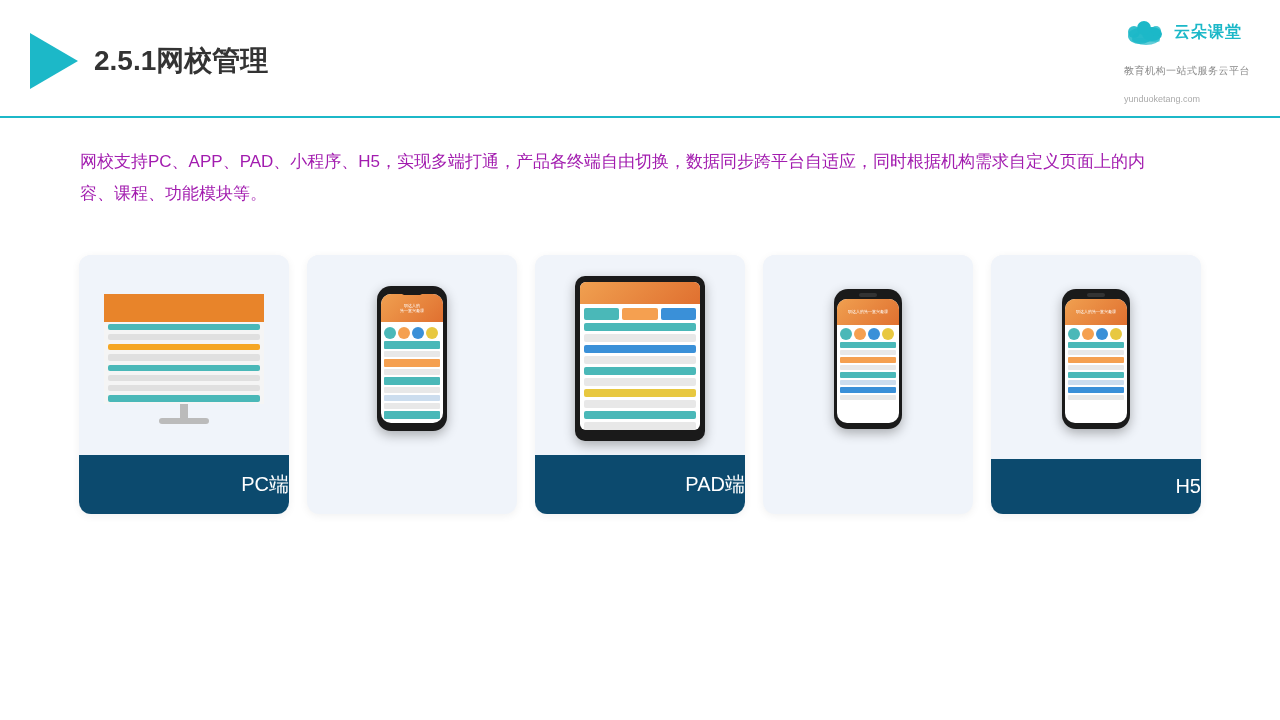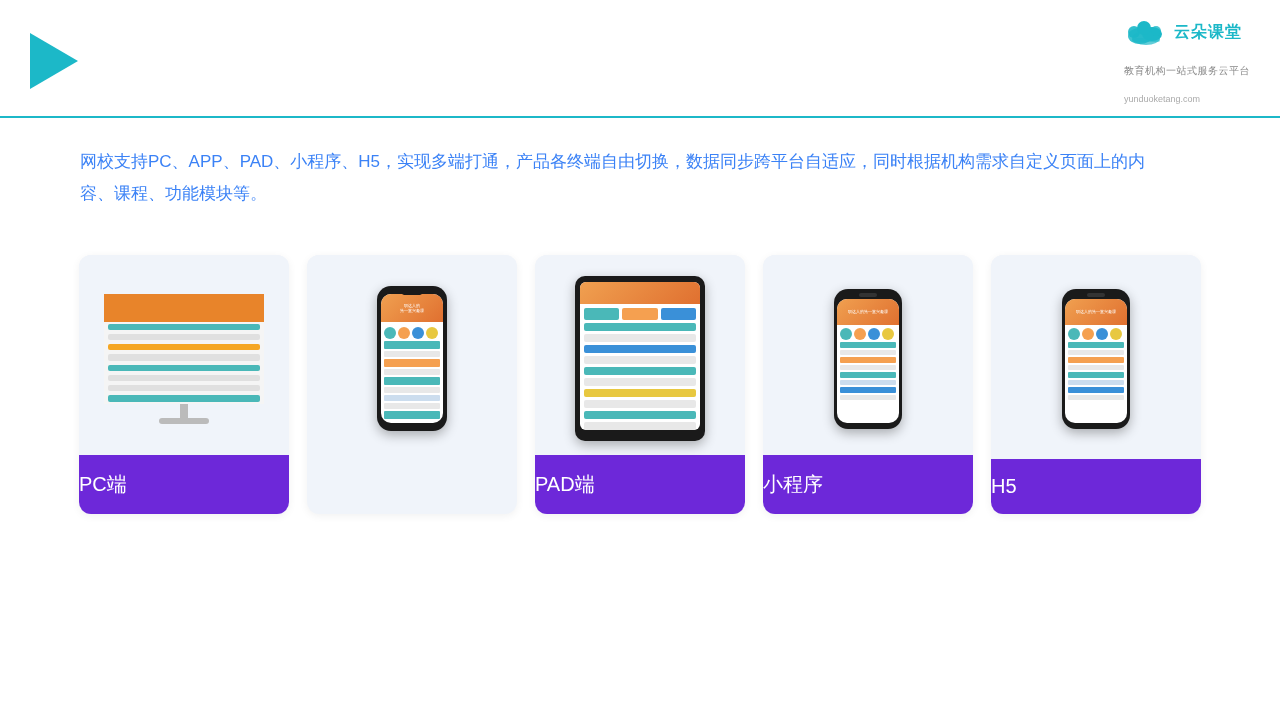--- a/index.html
+++ b/index.html
@@ -64,21 +64,21 @@
     .logo-url {
       font-size: 9px;
       color: #aaa;
       margin-top: 16px;
     }
 
     
     .description {
       padding: 28px 102px 10px 80px;
       font-size: 17px;
-      color: #3b82f6;
+      color: #a21caf;
       line-height: 1.9;
     }
 
     
     .cards-container {
       display: flex;
       gap: 18px;
       padding: 24px 60px 30px 60px;
       justify-content: center;
       margin-top: 10px;
@@ -100,23 +100,23 @@
       height: 200px;
       display: flex;
       align-items: center;
       justify-content: center;
       padding: 18px 10px 10px 10px;
       background: #f0f4fa;
     }
 
     .card-label {
       width: 100%;
-      background: #6d28d9;
+      background: #0c4a6e;
       color: #fff;
-      text-align: left;
+      text-align: right;
       font-size: 20px;
       font-weight: 500;
       padding: 16px 0;
       margin-top: auto;
     }
 
     
     
     .pc-monitor {
       display: flex;
@@ -320,20 +320,21 @@
       overflow: hidden;
       margin-top: 2px;
     }
   </style>
 </head>
 <body>
 
 <div class="header">
   <div class="header-left">
     <div class="logo-triangle"></div>
+    <h1 class="page-title">2.5.1网校管理</h1>
   </div>
   <div class="header-right">
     <div class="cloud-logo">
       <svg class="cloud-icon-svg" viewBox="0 0 44 28" fill="none" xmlns="http://www.w3.org/2000/svg">
         <ellipse cx="16" cy="18" rx="12" ry="8" fill="#1cb8c8" opacity="0.85"></ellipse>
         <ellipse cx="28" cy="16" rx="10" ry="7" fill="#1cb8c8"></ellipse>
         <ellipse cx="22" cy="20" rx="14" ry="7" fill="#1cb8c8" opacity="0.7"></ellipse>
         <rect x="8" y="20" width="28" height="4" fill="#1cb8c8" opacity="0.5" rx="2"></rect>
         <circle cx="10" cy="14" r="6" fill="#1cb8c8" opacity="0.9"></circle>
         <circle cx="20" cy="10" r="7" fill="#1cb8c8"></circle>
@@ -452,21 +453,20 @@
             <div style="height:6px;background:#f5a050;border-radius:1px;"></div>
             <div style="height:5px;background:#e8e8e8;border-radius:1px;"></div>
             <div style="height:6px;background:#4ab8b8;border-radius:1px;"></div>
             <div style="height:5px;background:#cde;border-radius:1px;"></div>
             <div style="height:6px;background:#3a90d8;border-radius:1px;"></div>
             <div style="height:5px;background:#e8e8e8;border-radius:1px;"></div>
           </div>
         </div>
       </div>
     </div>
-    <div class="card-label">小程序</div>
   </div>
 
   <div class="card">
     <div class="card-image-area">
       <div class="phone-small">
         <div class="phone-small-notch"></div>
         <div class="phone-small-screen">
           <div style="height:26px;background:linear-gradient(135deg,#f0a050,#e07030);display:flex;align-items:center;justify-content:center;">
             <span style="color:#fff;font-size:4px;">职达人的第一堂兴趣课</span>
           </div>

